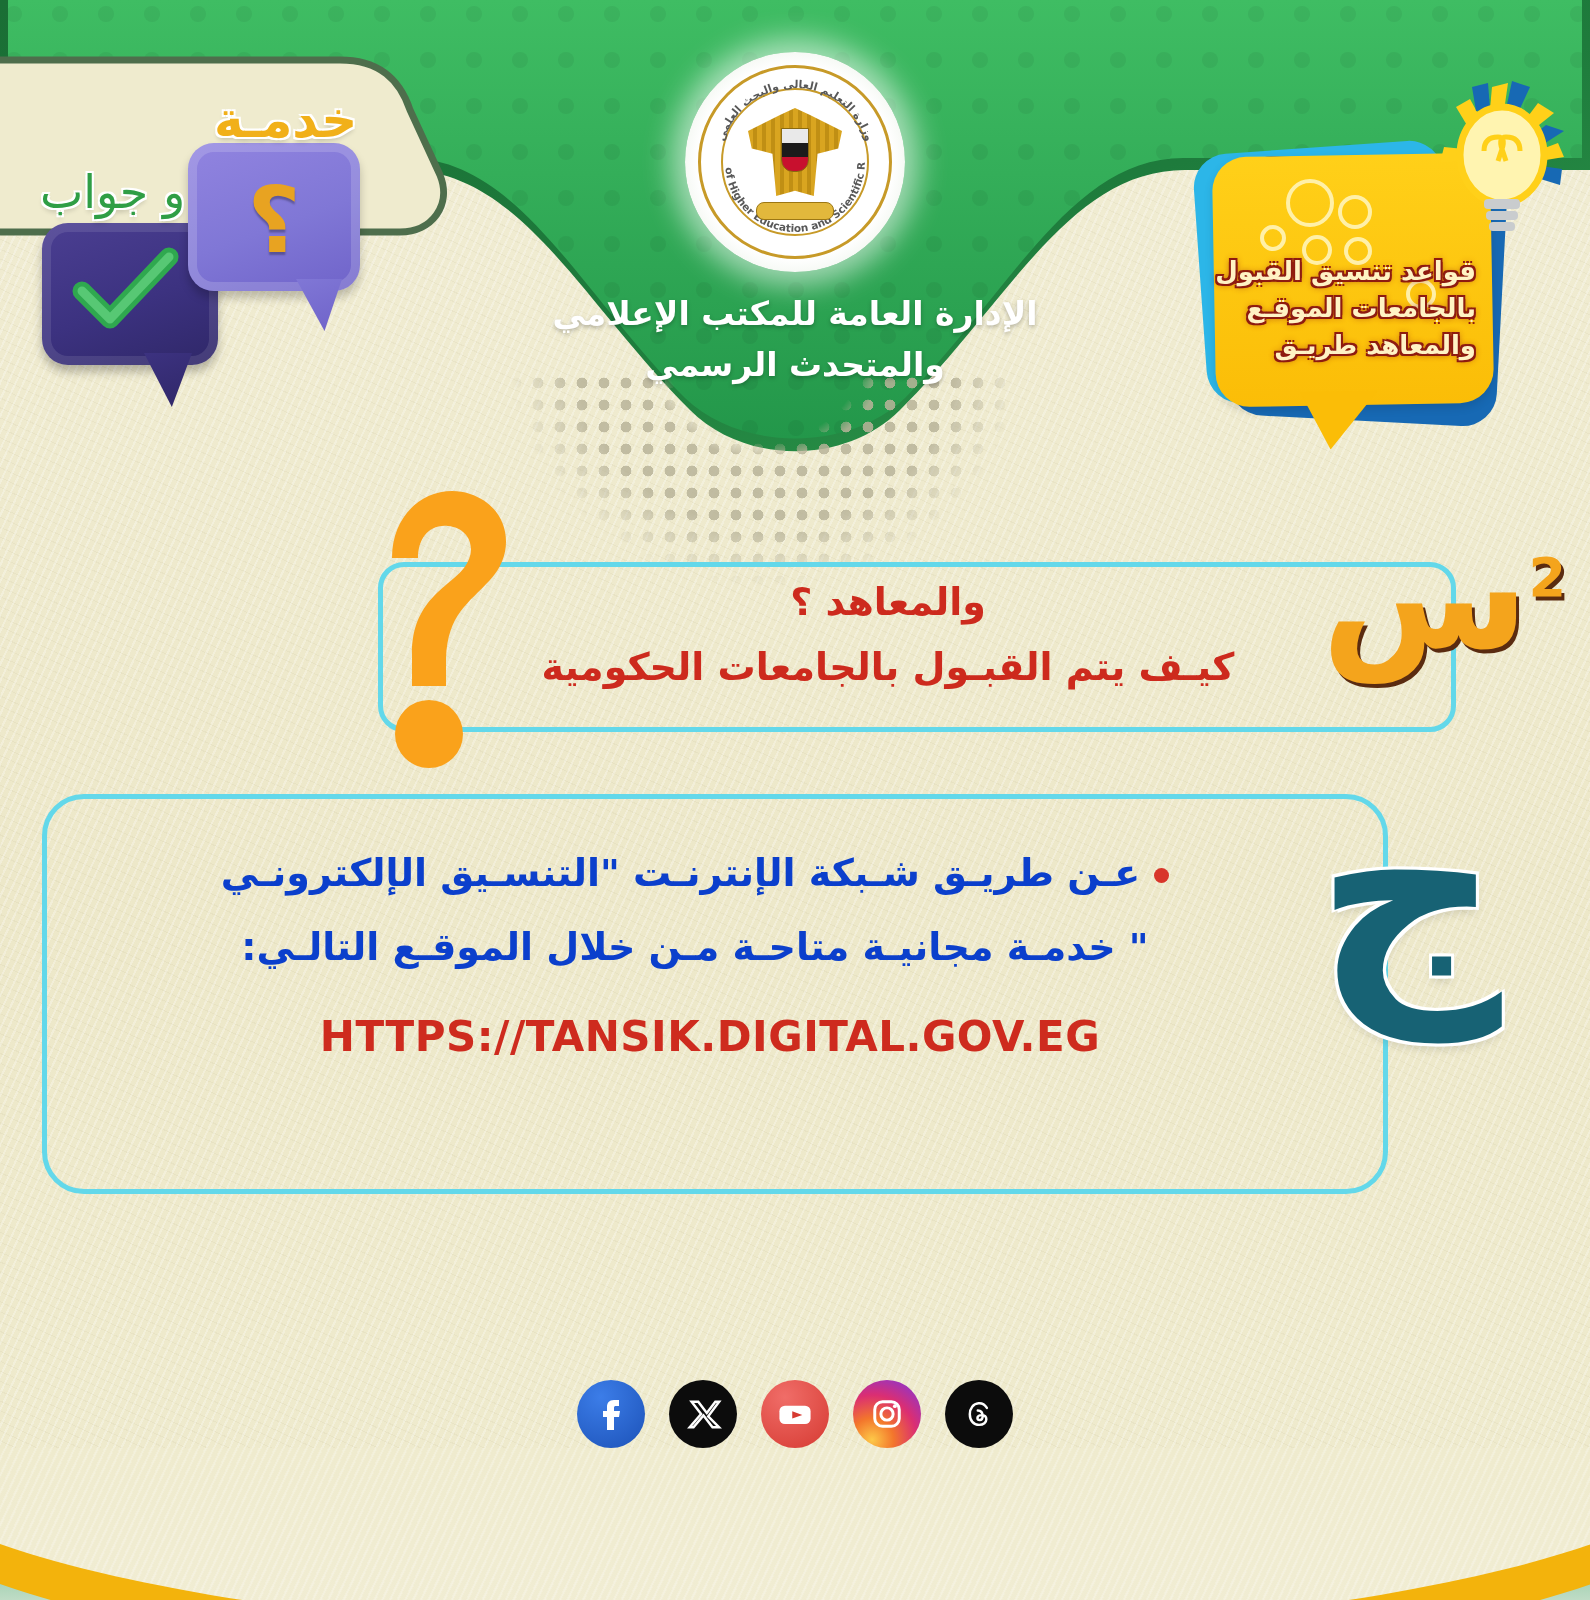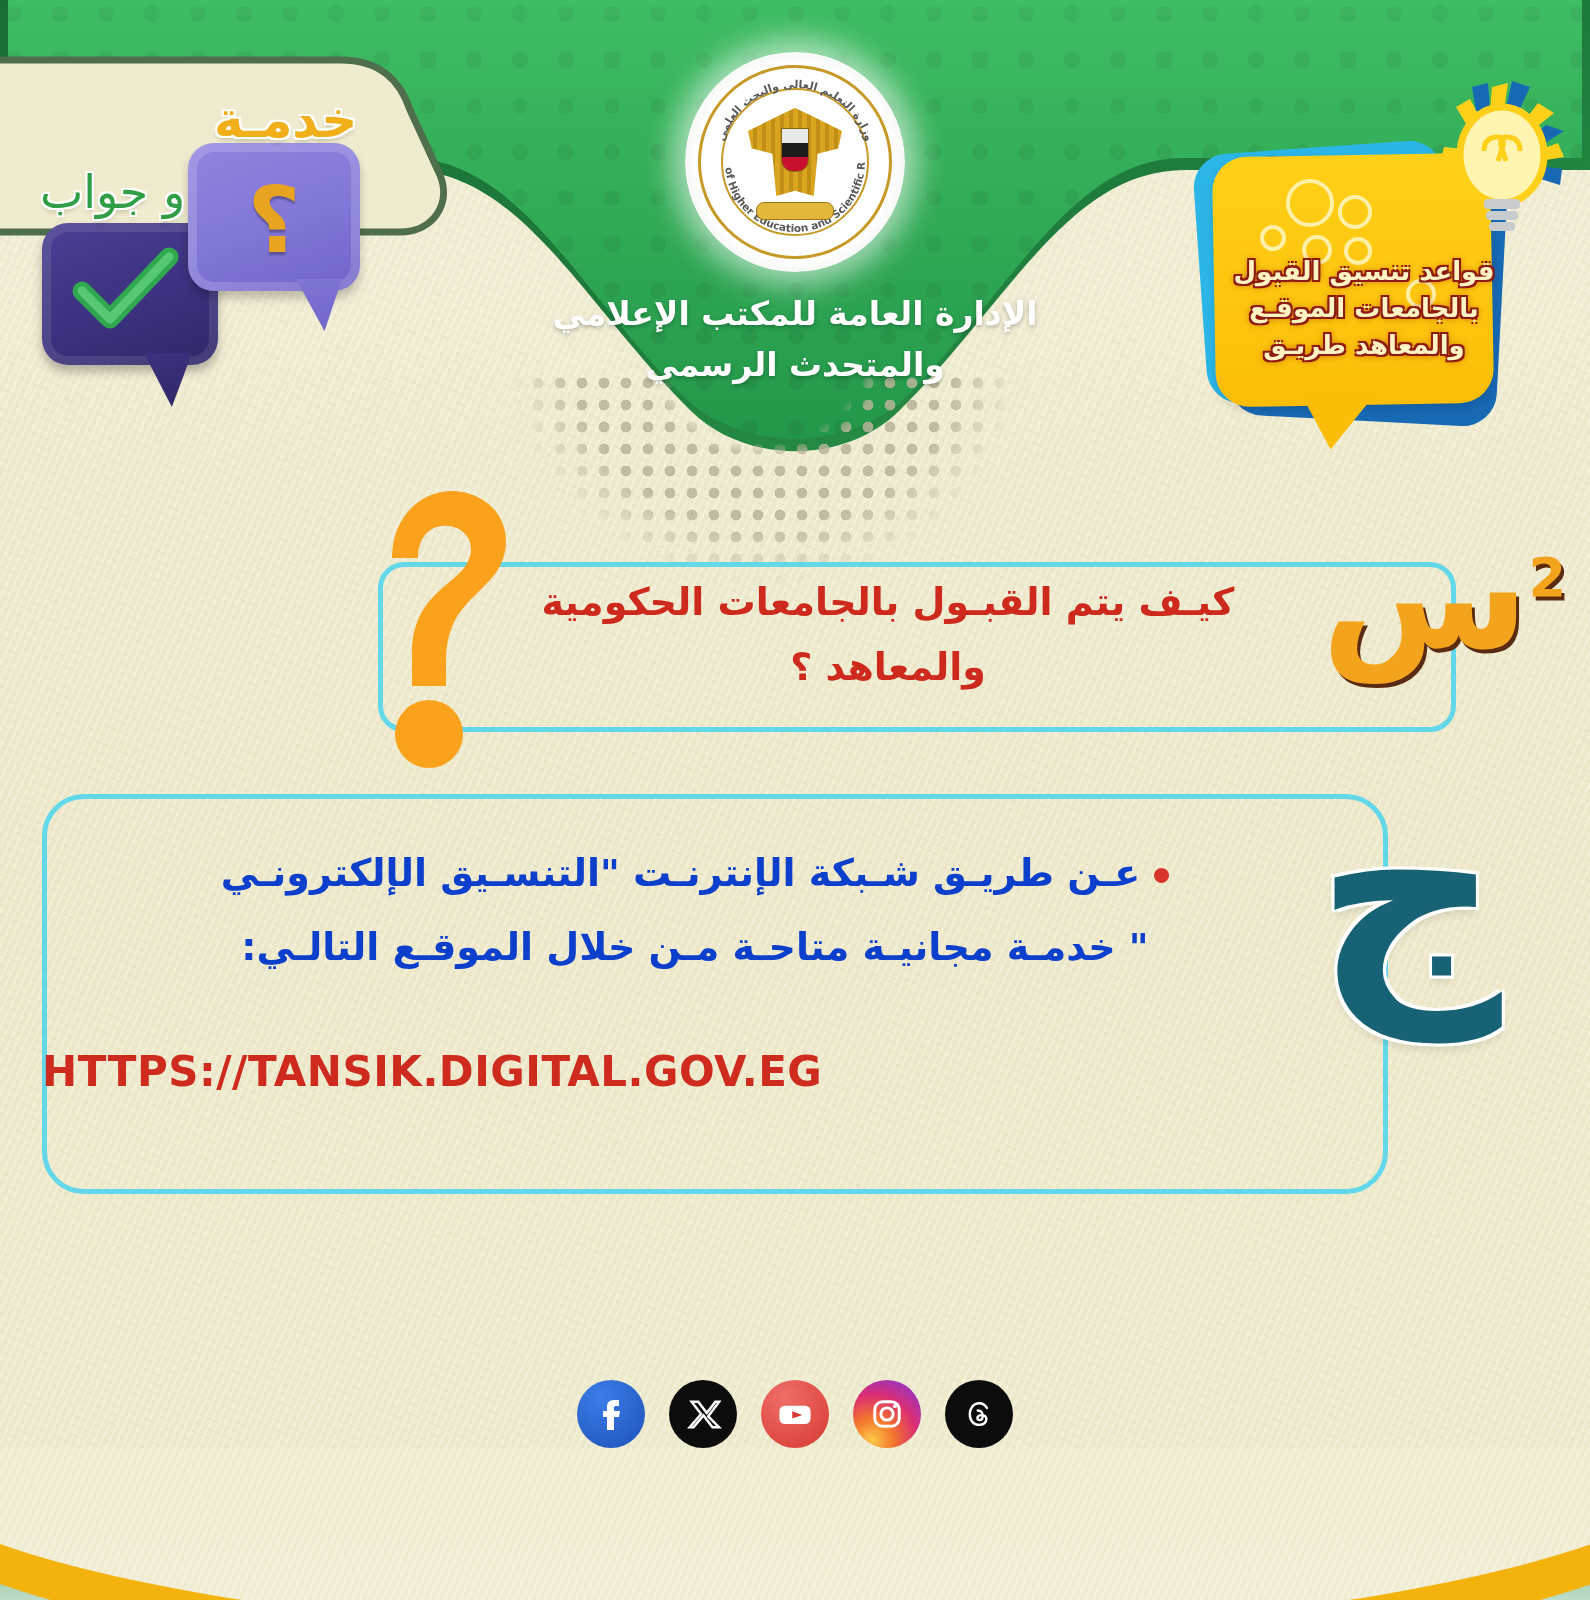--- a/index.html
+++ b/index.html
@@ -166,22 +166,22 @@
   .card.yellow:after{
     content:"";position:absolute;left:84px;bottom:-44px;width:78px;height:58px;
     background:#FBBD07;clip-path:polygon(0 0, 100% 0, 38% 100%);
   }
   .bubbles-deco{position:absolute;left:58px;top:100px;width:140px;height:90px;}
   .bd{position:absolute;border-radius:50%;border:4px solid #FFF0A8;background:transparent;}
   .bulb{
     position:absolute;right:6px;top:6px;width:128px;height:170px;
   }
   .badge-text{
-    position:absolute;left:56px;top:178px;width:272px;
-    direction:rtl;text-align:center;color:#FFF3C4;
+    position:absolute;left:32px;top:178px;width:272px;
+    direction:rtl;text-align:right;color:#FFF3C4;
     font-size:26px;font-weight:bold;line-height:1.42;
     text-shadow:
       -2px -2px 0 #8E1B10, 2px -2px 0 #8E1B10, -2px 2px 0 #8E1B10, 2px 2px 0 #8E1B10,
       0 0 7px rgba(142,27,16,.9);
   }
 
   
   .q-box{
     position:absolute;left:378px;top:562px;width:1068px;height:160px;
     border:5px solid #63D8EA;border-radius:26px;
@@ -213,22 +213,22 @@
     direction:rtl;text-align:center;color:#0B3FCC;
     font-size:38px;font-weight:bold;line-height:1.95;
     letter-spacing:.5px;
   }
   .a-bullet{
     display:inline-block;width:15px;height:15px;border-radius:50%;
     background:#D8352A;vertical-align:middle;margin-left:14px;
   }
   .a-url{
     position:absolute;left:42px;top:1012px;width:1336px;
-    color:#CE2B1E;direction:ltr;
-    font-size:42px;font-weight:bold;letter-spacing:.5px;margin-top:35px;
+    text-align:center;color:#CE2B1E;direction:ltr;
+    font-size:42px;font-weight:bold;letter-spacing:.5px;
   }
   .g-marker{
     position:absolute;right:88px;top:760px;
     direction:rtl;color:#176274;font-size:260px;font-weight:bold;line-height:1;
     text-shadow:
       -3px -3px 0 #fff, 3px -3px 0 #fff, -3px 3px 0 #fff, 3px 3px 0 #fff,
       0 6px 10px rgba(0,0,0,.12);
   }
 
   
@@ -389,22 +389,22 @@
   <div class="q-box"></div>
 
   <svg class="big-qmark" viewBox="0 0 190 300">
     <path d="M40,86 C40,36 82,10 118,22 C156,34 166,78 138,108
              C116,132 96,142 94,186 L94,214 L60,214 L60,182
              C60,128 96,116 112,96 C126,78 118,56 96,54 C76,52 66,68 66,86 Z" fill="#FAA21B"></path>
     <ellipse cx="77" cy="262" rx="34" ry="34" fill="#FAA21B"></ellipse>
   </svg>
 
   <div class="q-text">
+    <div>والمعاهد ؟</div>
     <div>كيـف يتم القبـول بالجامعات الحكومية</div>
-    <div>والمعاهد ؟</div>
   </div>
 
   <div class="s-marker">
     <sup>2</sup><span>س</span>
   </div>
 
   <div class="a-box"></div>
 
   <div class="a-lines">
     <div>

